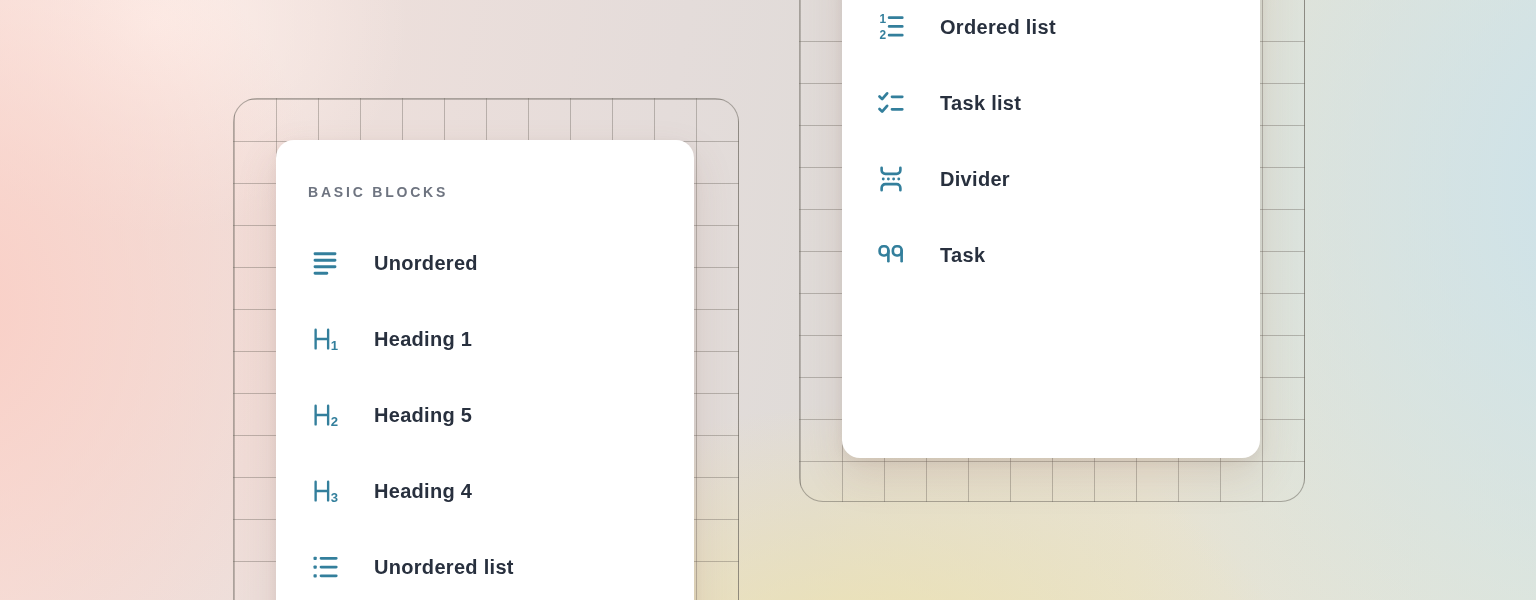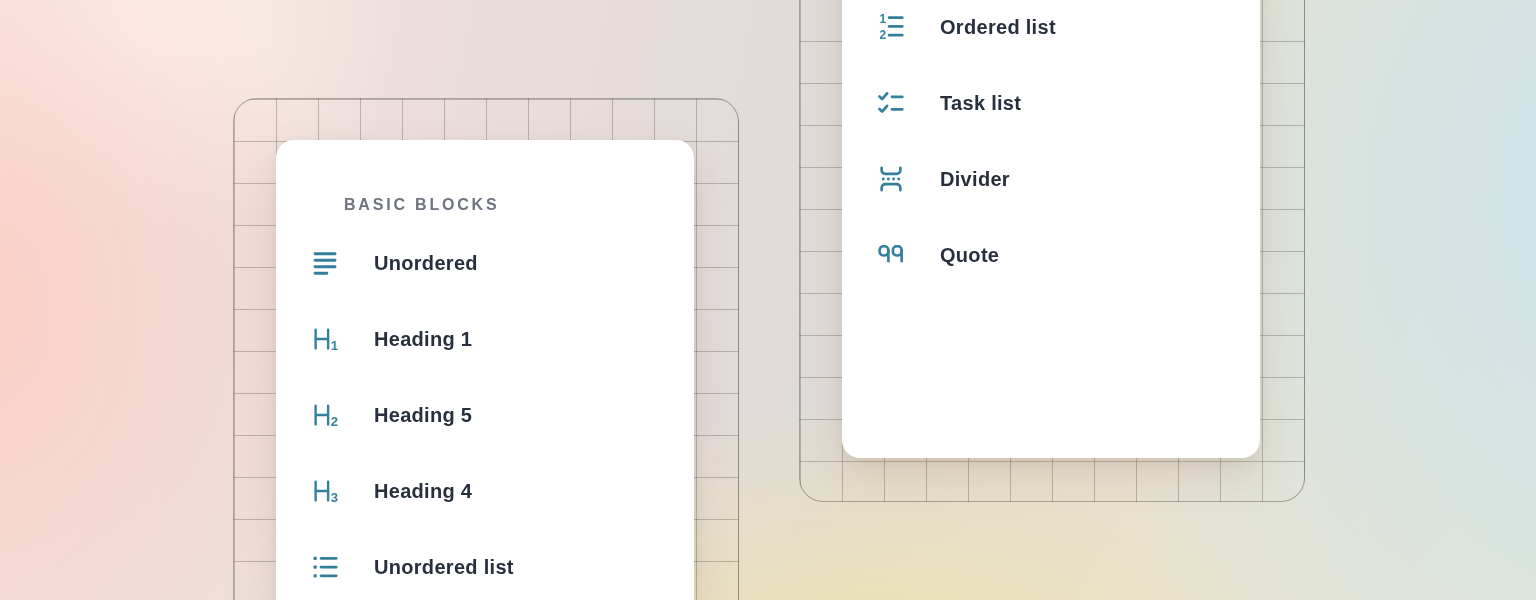--- a/index.html
+++ b/index.html
@@ -36,22 +36,22 @@
   }
   .grid-panel.left{left:233px;top:98px;width:504px;height:560px;}
   .grid-panel.right{left:799px;top:-86px;width:504px;height:586px;}
   .card{
     position:absolute;background:var(--card-bg);border-radius:18px;
     box-shadow:0 18px 40px rgba(140,92,72,0.16),0 4px 12px rgba(60,50,45,0.06);
   }
   .card.left{left:276px;top:140px;width:418px;height:560px;}
   .card.right{left:842px;top:-60px;width:418px;height:518px;}
   .card-header{
-    position:absolute;left:32px;top:56px;
-    font-size:16px;font-weight:700;letter-spacing:2.8px;color:var(--hdr);margin-left:36px;
+    position:absolute;left:32px;top:44px;
+    font-size:14px;font-weight:700;letter-spacing:2.8px;color:var(--hdr);
   }
   .items{position:absolute;left:0;right:0;}
   .card.left  .items{top:85px;}
   .card.right .items{top:49px;}
   .item{
     height:76px;display:flex;align-items:center;
     padding-left:34px;gap:34px;cursor:pointer;
   }
   .item .icon{width:30px;height:30px;flex:none;color:var(--accent);}
   .item .icon svg{width:100%;height:100%;display:block;}
@@ -154,17 +154,17 @@
         </div>
         <div class="item">
           <span class="icon">
             <svg viewBox="0 0 24 24">
               <rect x="2.9" y="5" width="7" height="7.4" rx="3" fill="none" stroke="currentColor" stroke-width="2.1"></rect>
               <path d="M9.9 8.6V17" fill="none" stroke="currentColor" stroke-width="2.1" stroke-linecap="round"></path>
               <rect x="13.5" y="5" width="7" height="7.4" rx="3" fill="none" stroke="currentColor" stroke-width="2.1"></rect>
               <path d="M20.5 8.6V17" fill="none" stroke="currentColor" stroke-width="2.1" stroke-linecap="round"></path>
             </svg>
           </span>
-          <span class="label">Quote</span>
+          <span class="label">Task</span>
         </div>
       </div>
   </div>
 </div>
 
 </body></html>

